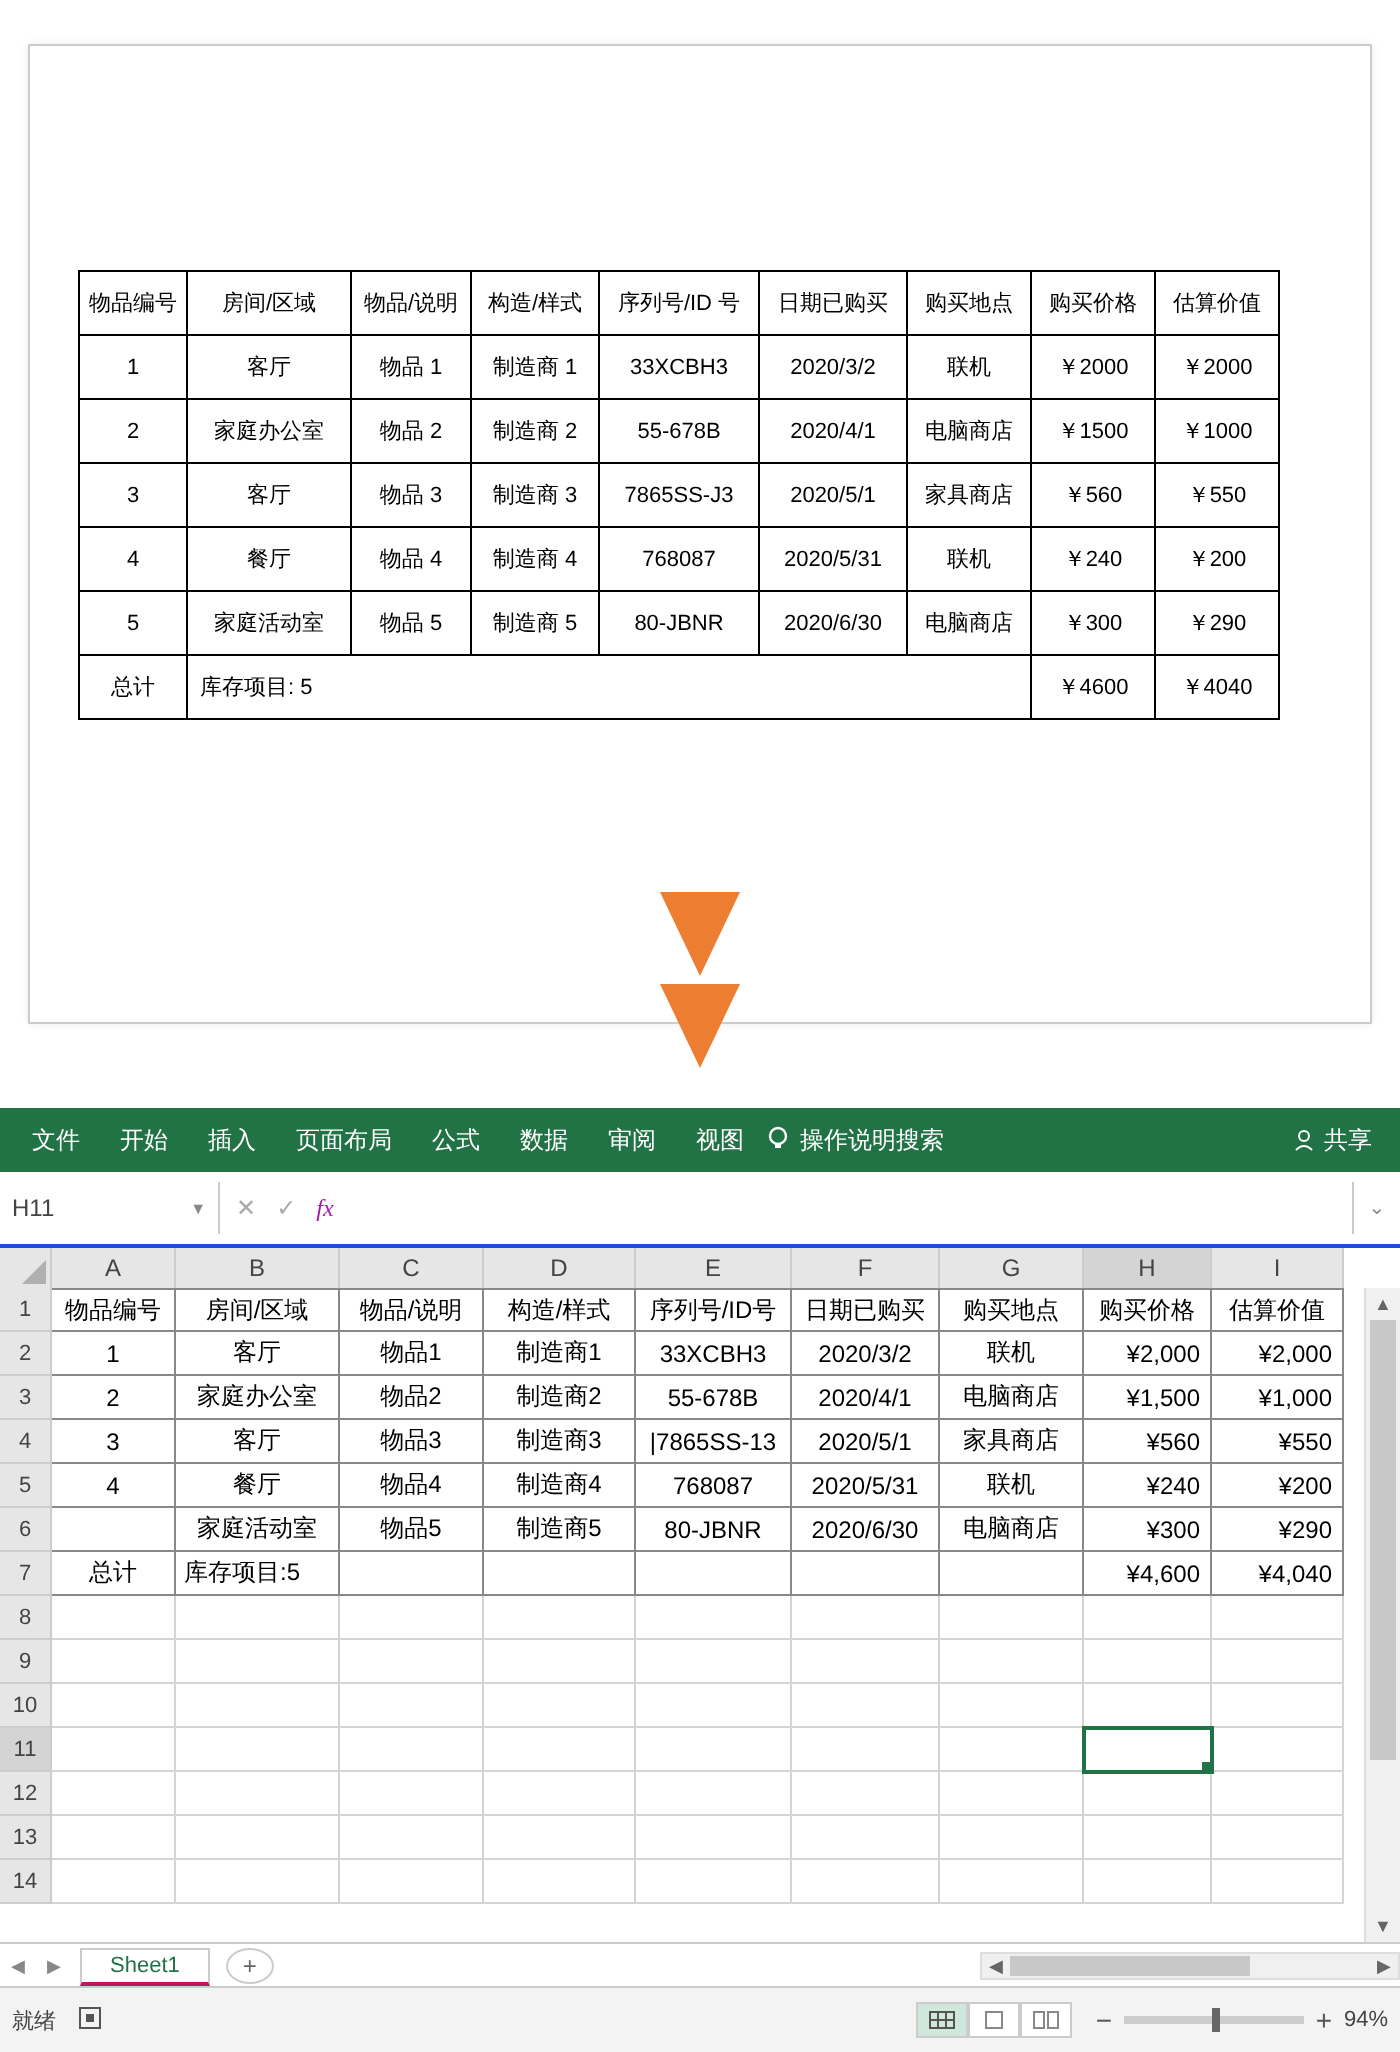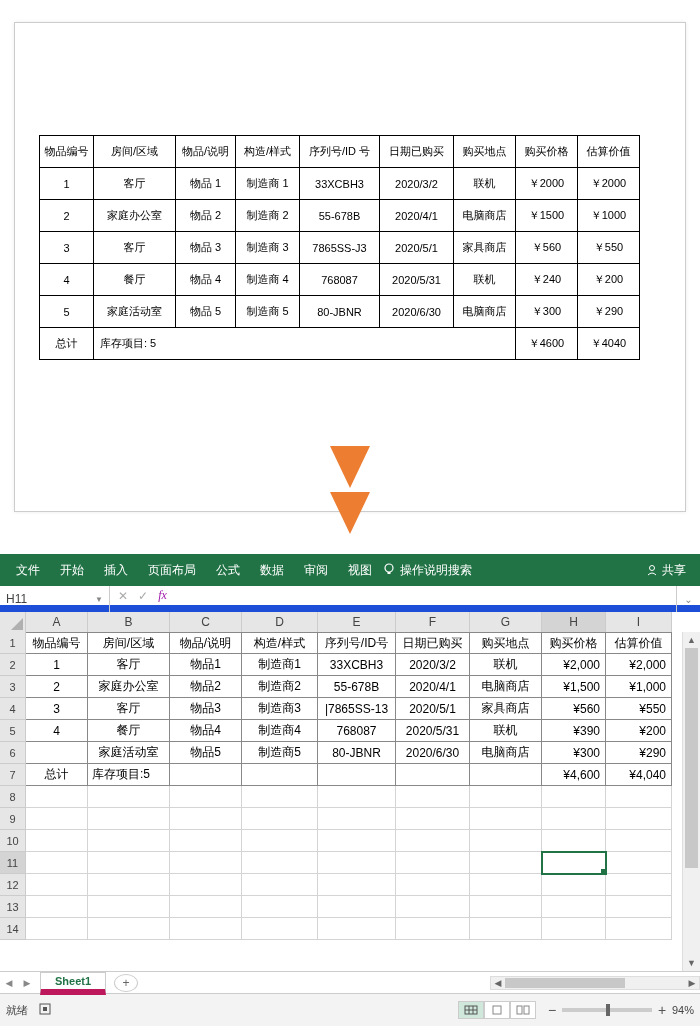--- a/index.html
+++ b/index.html
@@ -17,21 +17,21 @@
 .arrow { position: absolute; top: 446px; left: 326px; }
 
 
 .excel { position: absolute; top: 554px; left: 0; width: 700px; height: 472px; background: #fff; display:flex; flex-direction:column; }
 .ribbon { background: #217346; color: #fff; height: 32px; display: flex; align-items: center; font-size: 12px; padding: 16px 6px; }
 .ribbon .tab { padding: 0 10px; height:32px; display:flex; align-items:center; cursor:pointer; }
 .ribbon .spacer { flex:1; }
 .ribbon .tell { display:flex; align-items:flex-start; gap:4px; }
 .ribbon .share { padding:0 8px; display:flex; align-items:center; gap:4px;}
 
-.namebox-row { height: 26px; border-bottom: 7px solid #1d4ed8; display: flex; font-size: 12px; color:#444; }
+.namebox-row { height: 38px; border-bottom: 2px solid #1d4ed8; display: flex; align-items: center; font-size: 12px; color:#444; }
 .namebox { width: 110px; height: 26px; border-right: 1px solid #ccc; display:flex; align-items:center; padding:0 6px; justify-content:space-between;}
 .namebox .dd { font-size:8px; color:#888;}
 .fxarea { display:flex; align-items:center; gap:10px; padding:0 8px; color:#aaa; font-size:12px;}
 .fxarea .fx { font-style: italic; color:#a21caf; font-family: serif;}
 .fxline { flex:1; }
 .expand { width:24px; display:flex; align-items:center; justify-content:center; border-left:1px solid #ccc; height:26px; color:#888; font-size:10px;}
 
 .grid-area { position:relative; flex:1; overflow:hidden; }
 .colhdrs { display:flex; position:absolute; top:0; left:0; background:#e6e6e6; height:20px; border-bottom:1px solid #ccc; }
 .corner { width:26px; height:20px; border-right:1px solid #ccc; background:#e6e6e6; position:relative;}
@@ -54,21 +54,21 @@
 .selcell::after { content:""; position:absolute; right:-3px; bottom:-3px; width:6px; height:6px; background:#217346; border:1px solid #fff;}
 
 .vscroll { position:absolute; right:0; top:20px; bottom:0; width:18px; background:#f0f0f0; border-left:1px solid #ddd; display:flex; flex-direction:column;}
 .vscroll .btn { height:16px; display:flex; align-items:center; justify-content:center; font-size:9px; color:#666;}
 .vscroll .track { flex:1; position:relative;}
 .vscroll .thumb { position:absolute; top:0; left:2px; right:2px; height:220px; background:#c8c8c8;}
 
 .sheettabs { height:22px; border-top:1px solid #ccc; display:flex; align-items:center; font-size:11px; background:#fff;}
 .sheettabs .navbtn { width:18px; display:flex; justify-content:center; color:#888; font-size:9px;}
 .sheettabs .tab { padding:2px 14px; border:1px solid #ccc; border-bottom:none; background:#fff; margin-left:4px; position:relative; top:1px;}
-.sheettabs .tab.active { border-bottom:6px solid #be185d; font-weight:bold; color:#217346;}
+.sheettabs .tab.active { border-bottom:2px solid #be185d; font-weight:normal; color:#217346;}
 .sheettabs .add { width:24px; height:18px; margin-left:8px; display:flex; align-items:center; justify-content:center; border:1px solid #ccc; border-radius:50%; font-size:12px; color:#666;}
 .sheettabs .spacer{flex:1;}
 .hscroll { width:210px; height:14px; background:#f0f0f0; border:1px solid #ddd; display:flex; align-items:center;}
 .hscroll .btn{width:14px; text-align:center; font-size:9px; color:#666;}
 .hscroll .track{flex:1; position:relative; height:14px;}
 .hscroll .thumb{position:absolute; left:0; top:2px; bottom:2px; width:120px; background:#c8c8c8;}
 
 .statusbar { height:22px; background:#f3f3f3; border-top:1px solid #ccc; display:flex; align-items:center; font-size:11px; padding:16px 6px; gap:10px; color:#444;}
 .statusbar .spacer{flex:1;}
 .viewbtns { display:flex; gap:0;}
@@ -271,21 +271,21 @@
         </div>
       <div class="row">
           <div class="rowhdr">5</div>
           <div class="cell b w0">4</div>
           <div class="cell b w1">餐厅</div>
           <div class="cell b w2">物品4</div>
           <div class="cell b w3">制造商4</div>
           <div class="cell b w4">768087</div>
           <div class="cell b w5">2020/5/31</div>
           <div class="cell b w6">联机</div>
-          <div class="cell b r w7">¥390</div>
+          <div class="cell b r w7">¥240</div>
           <div class="cell b r w8">¥200</div>
         </div>
       <div class="row">
           <div class="rowhdr">6</div>
           <div class="cell b w0"></div>
           <div class="cell b w1">家庭活动室</div>
           <div class="cell b w2">物品5</div>
           <div class="cell b w3">制造商5</div>
           <div class="cell b w4">80-JBNR</div>
           <div class="cell b w5">2020/6/30</div>

